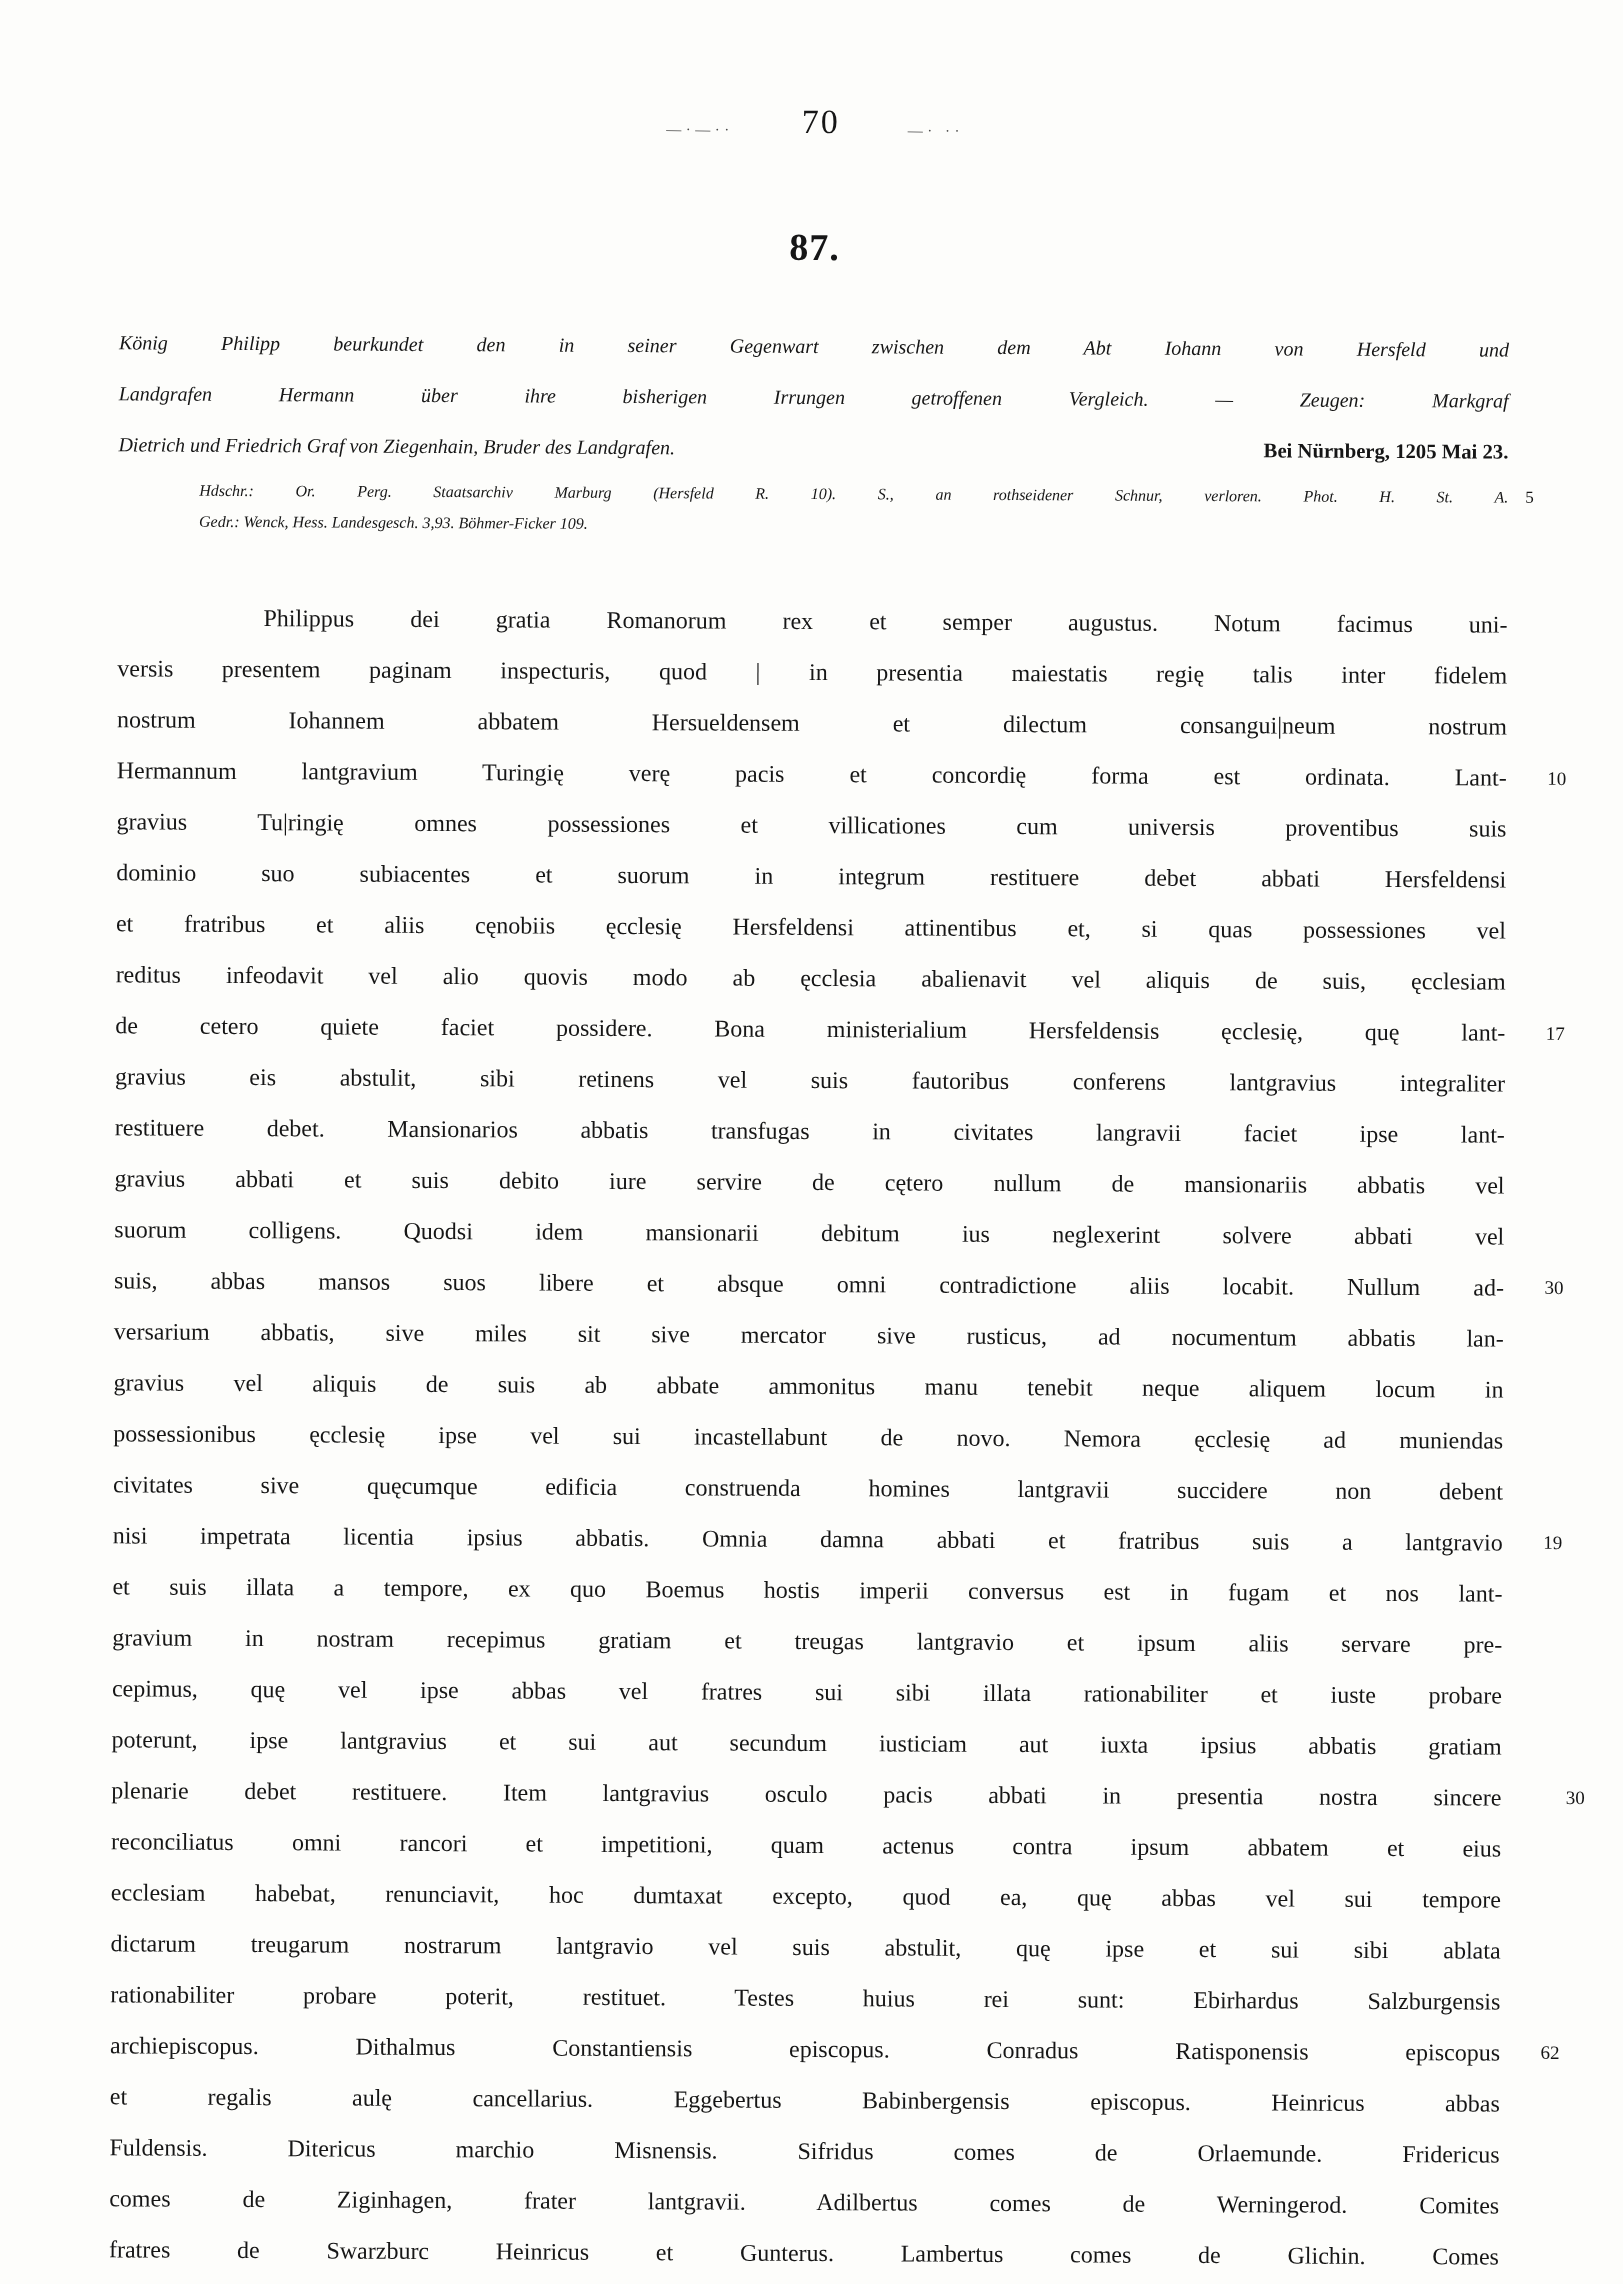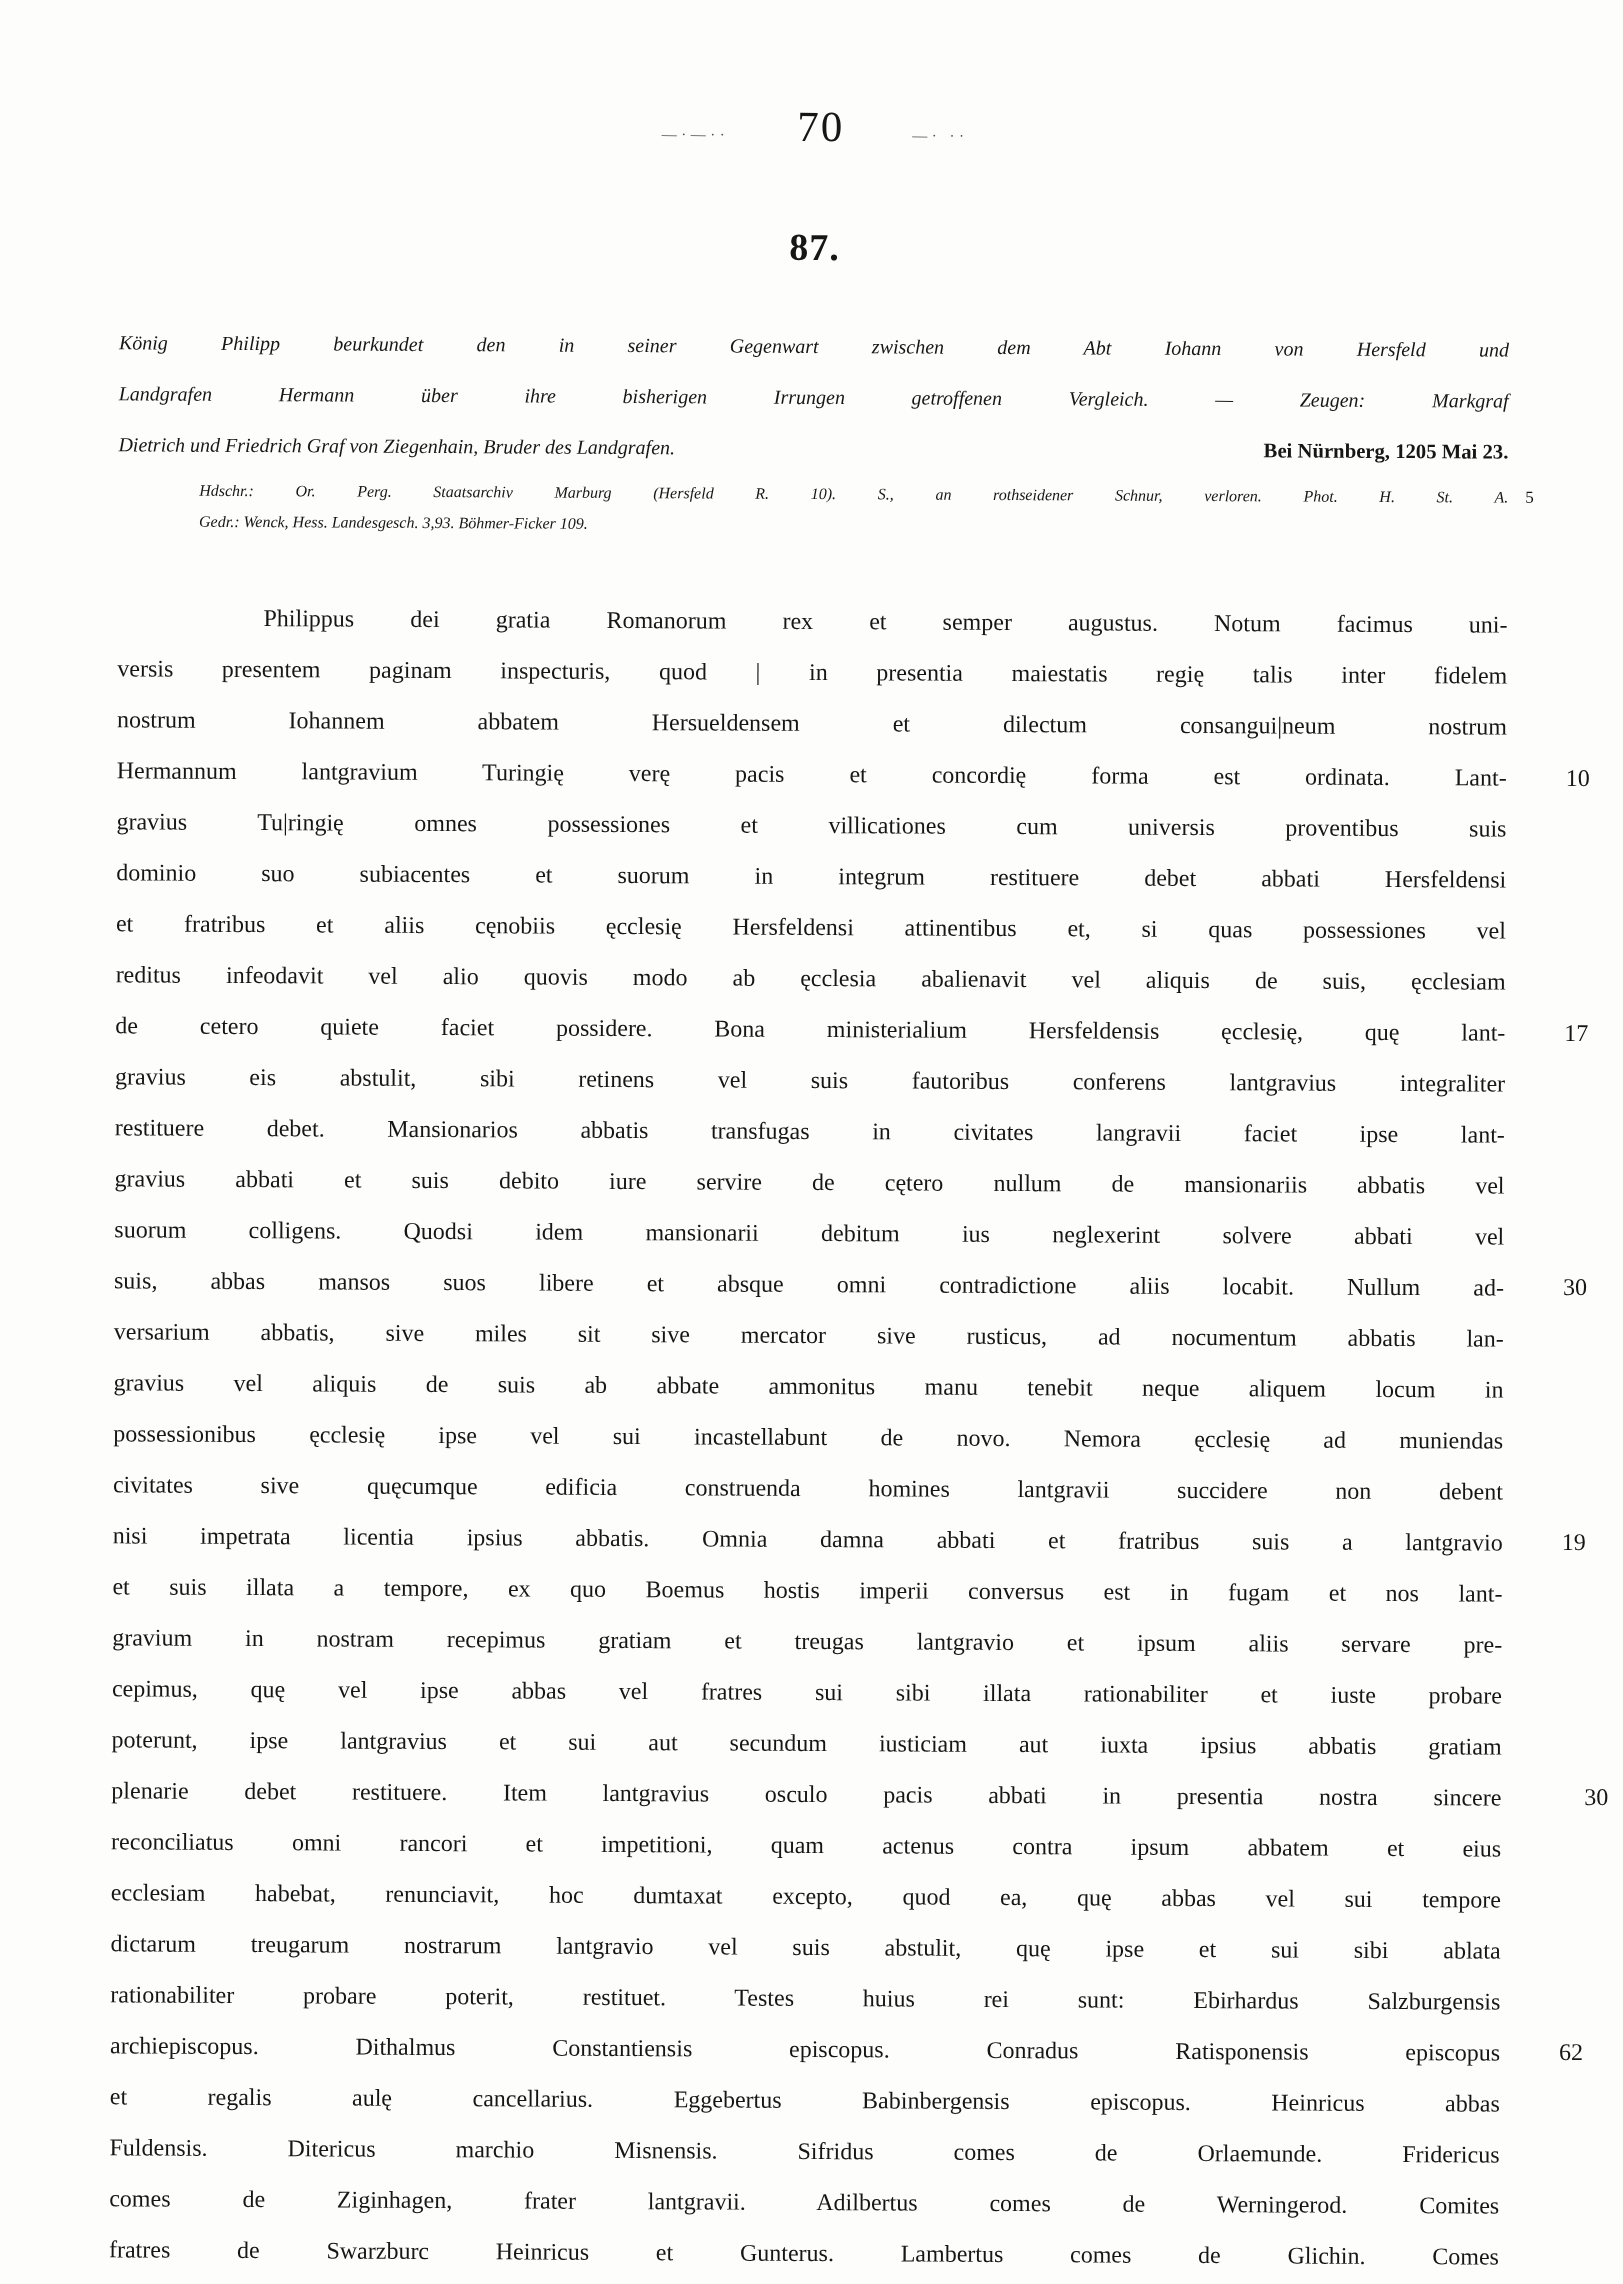--- a/index.html
+++ b/index.html
@@ -19,21 +19,21 @@
     position:absolute;inset:0;
     transform:rotate(0.3deg);
     transform-origin:50% 40%;
   }
   
   .running-head{
     position:absolute;top:105px;left:116px;width:1390px;
     display:flex;justify-content:center;align-items:center;gap:68px;
   }
   .page-number{
-    font-size:43px;line-height:1;letter-spacing:2px;
+    font-size:34px;line-height:1;letter-spacing:2px;
   }
   .artifact{
     font-size:15px;letter-spacing:4.5px;color:#2c2c2c;opacity:.85;
     margin-top:17px;white-space:nowrap;
   }
   
   .entry-number{
     position:absolute;top:228px;left:116px;width:1390px;
     text-align:center;font-size:38px;font-weight:bold;line-height:1;
     letter-spacing:1px;
@@ -71,21 +71,21 @@
     position:absolute;top:596px;left:116px;width:1390px;
     font-size:24px;line-height:51px;
   }
   .b-line{
     text-align:justify;text-align-last:justify;
     height:51px;overflow:visible;
   }
   .b-indent{text-indent:146px;}
   .margin-num{
     position:absolute;left:1407px;width:66px;
-    font-size:24px;line-height:51px;text-align:right;
+    font-size:19px;line-height:51px;text-align:center;
   }
   .mn-0{top:153px;} .mn-1{top:408px;} .mn-2{top:662px;}
   .mn-3{top:917px;} .mn-4{top:1172px;margin-left:24px;} .mn-5{top:1427px;}
 </style>
 </head>
 <body>
 
 <div class="page">
   <div class="scan-tilt">
 

